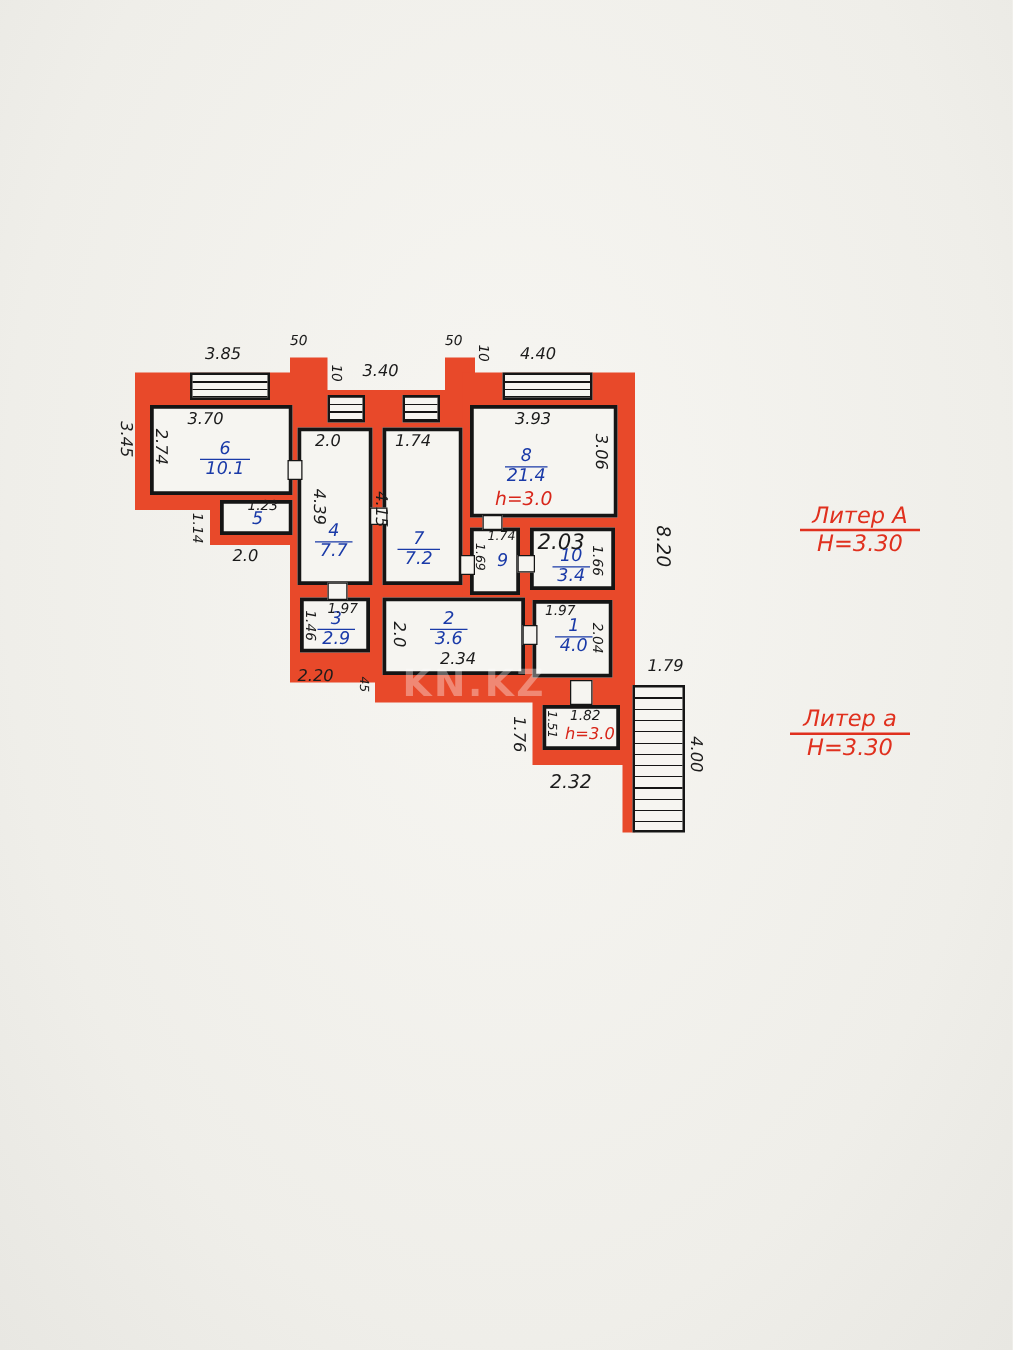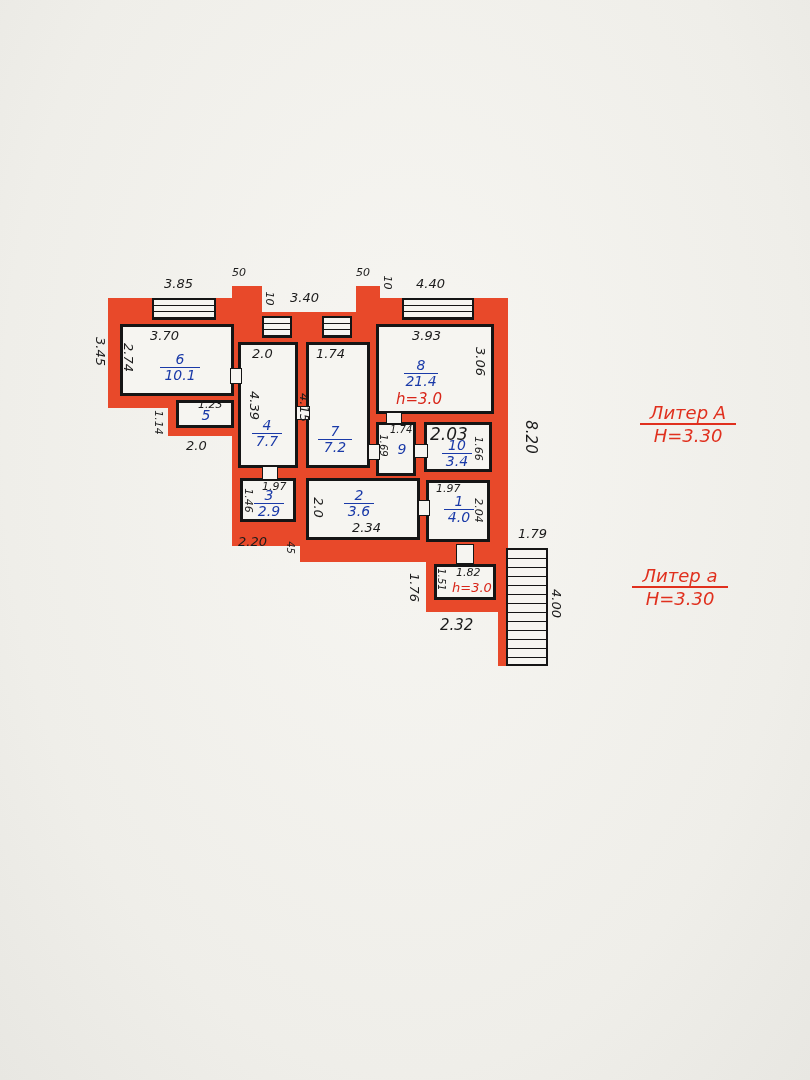--- a/index.html
+++ b/index.html
@@ -145,20 +145,21 @@
   <div class="dim v" style="left:146px;top:416px;font-size:11px;">1.14</div>
   <div class="dim" style="left:186px;top:438px;">2.0</div>
   <div class="dim" style="left:238px;top:534px;">2.20</div>
   <div class="dim v" style="left:284px;top:542px;font-size:10px;">45</div>
   <div class="dim v" style="left:514px;top:428px;font-size:15px;">8.20</div>
   <div class="dim v" style="left:400px;top:580px;">1.76</div>
   <div class="dim" style="left:440px;top:616px;font-size:15px;">2.32</div>
   <div class="dim" style="left:518px;top:526px;">1.79</div>
   <div class="dim v" style="left:542px;top:596px;">4.00</div>
 
+  <div class="watermark">KN.KZ</div>
 </div>
 
 <div class="litera" style="left:640px;top:402px;width:96px;">
   <span class="t">Литер А</span>
   <span>H=3.30</span>
 </div>
 <div class="litera" style="left:632px;top:565px;width:96px;">
   <span class="t">Литер а</span>
   <span>H=3.30</span>
 </div>

